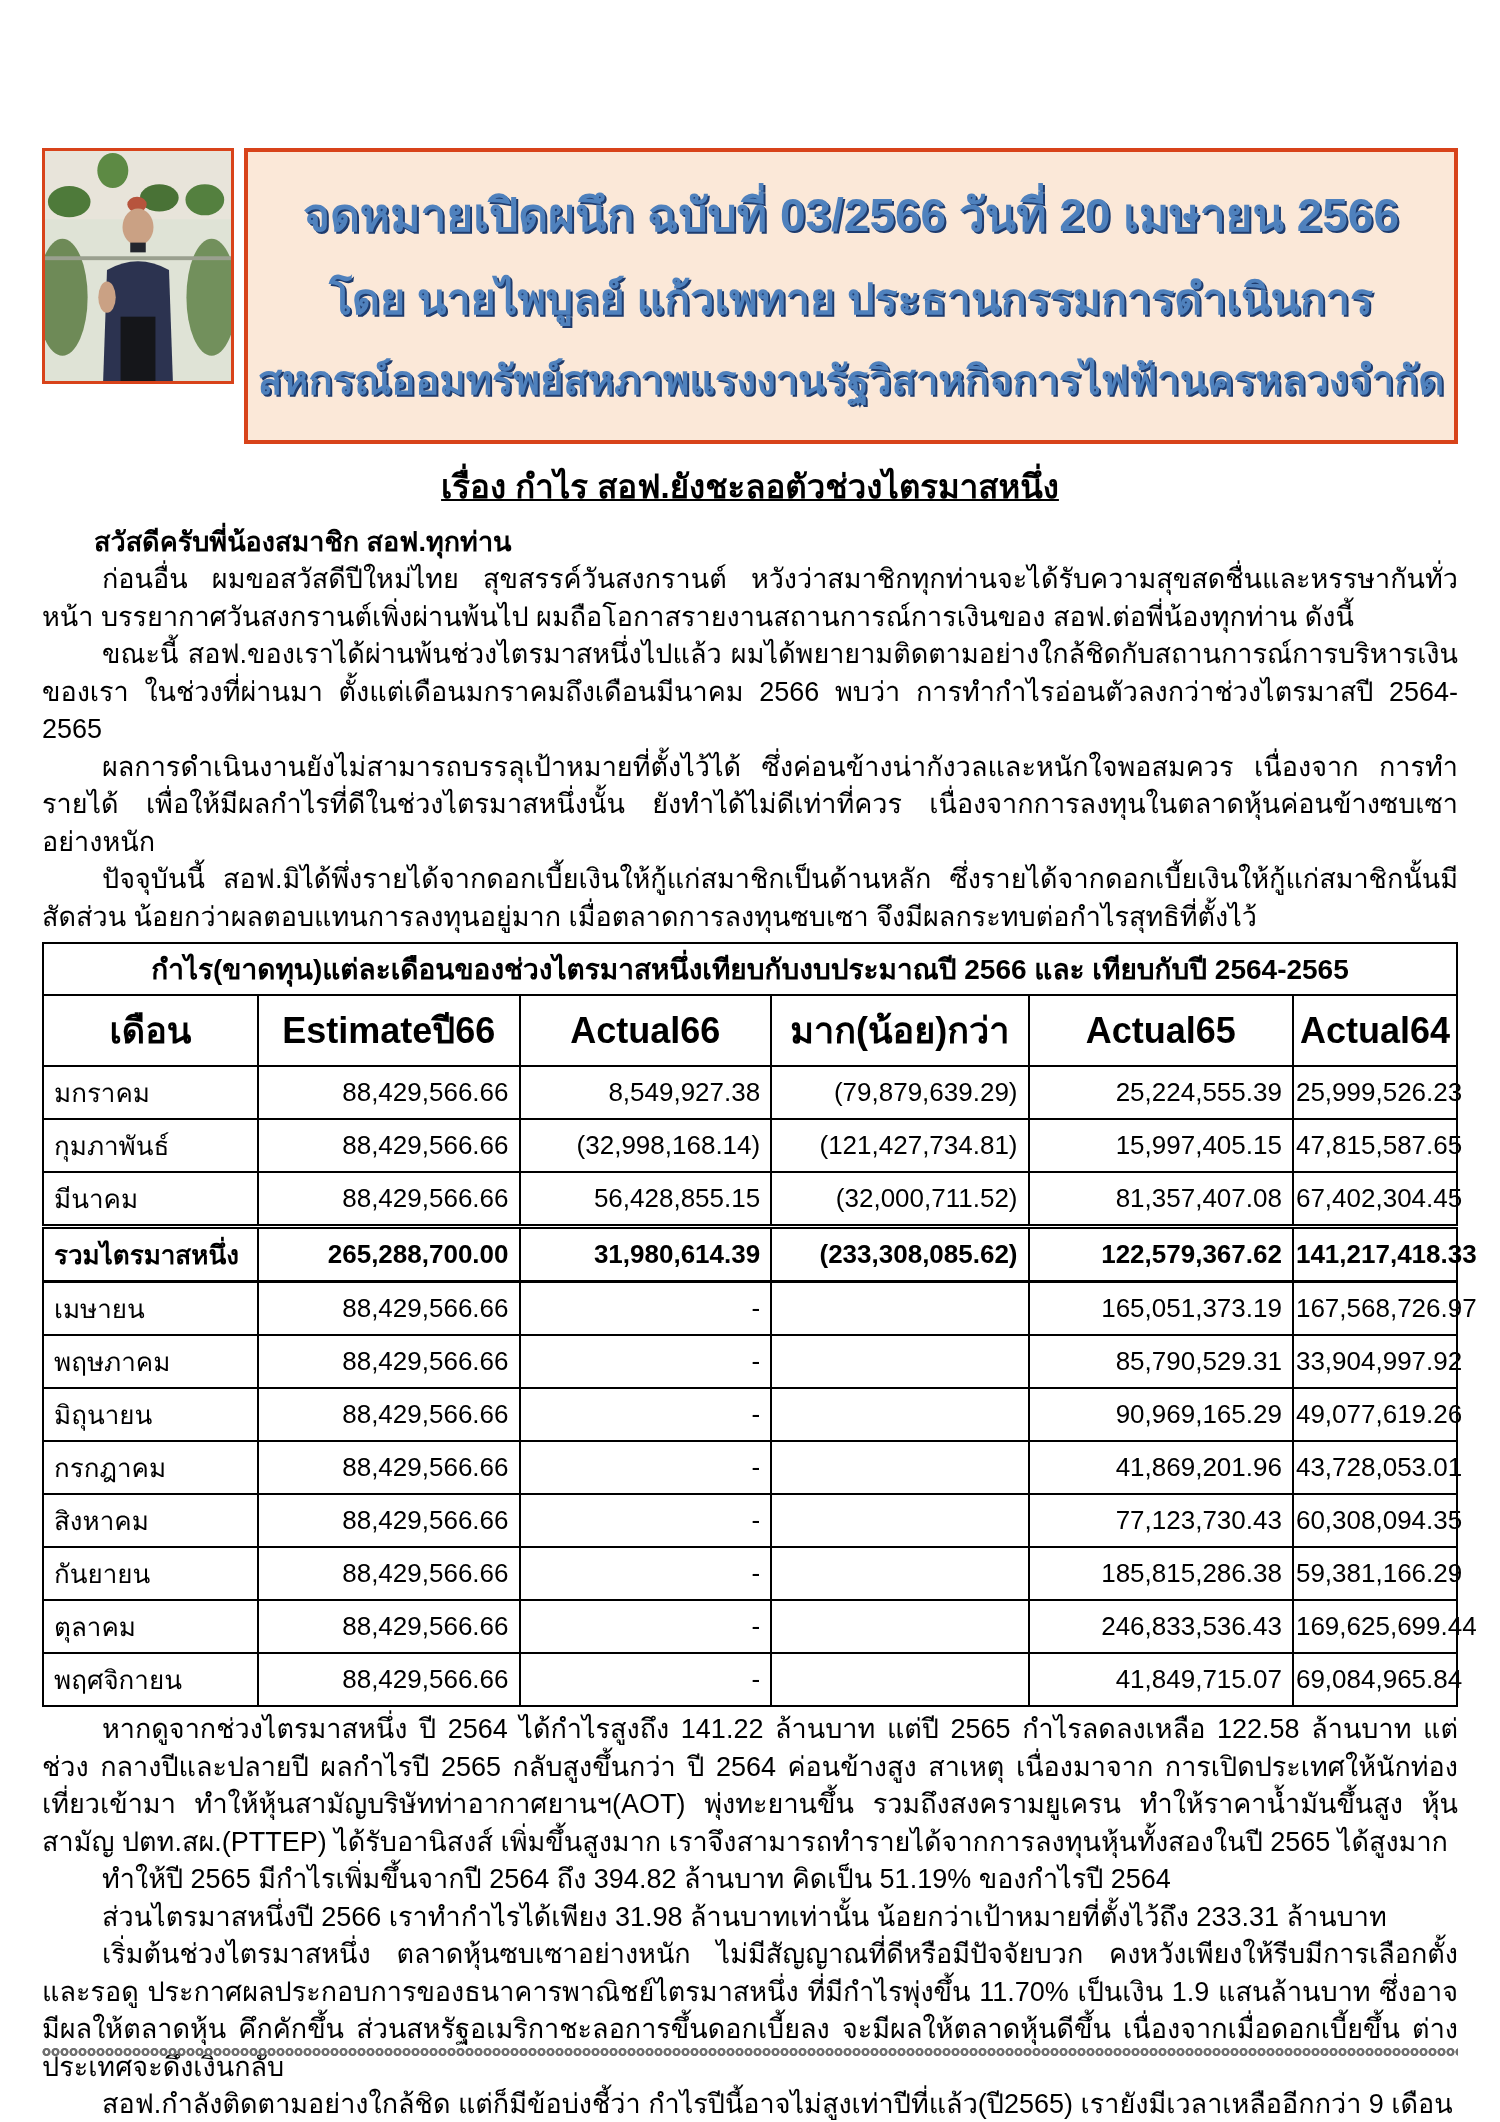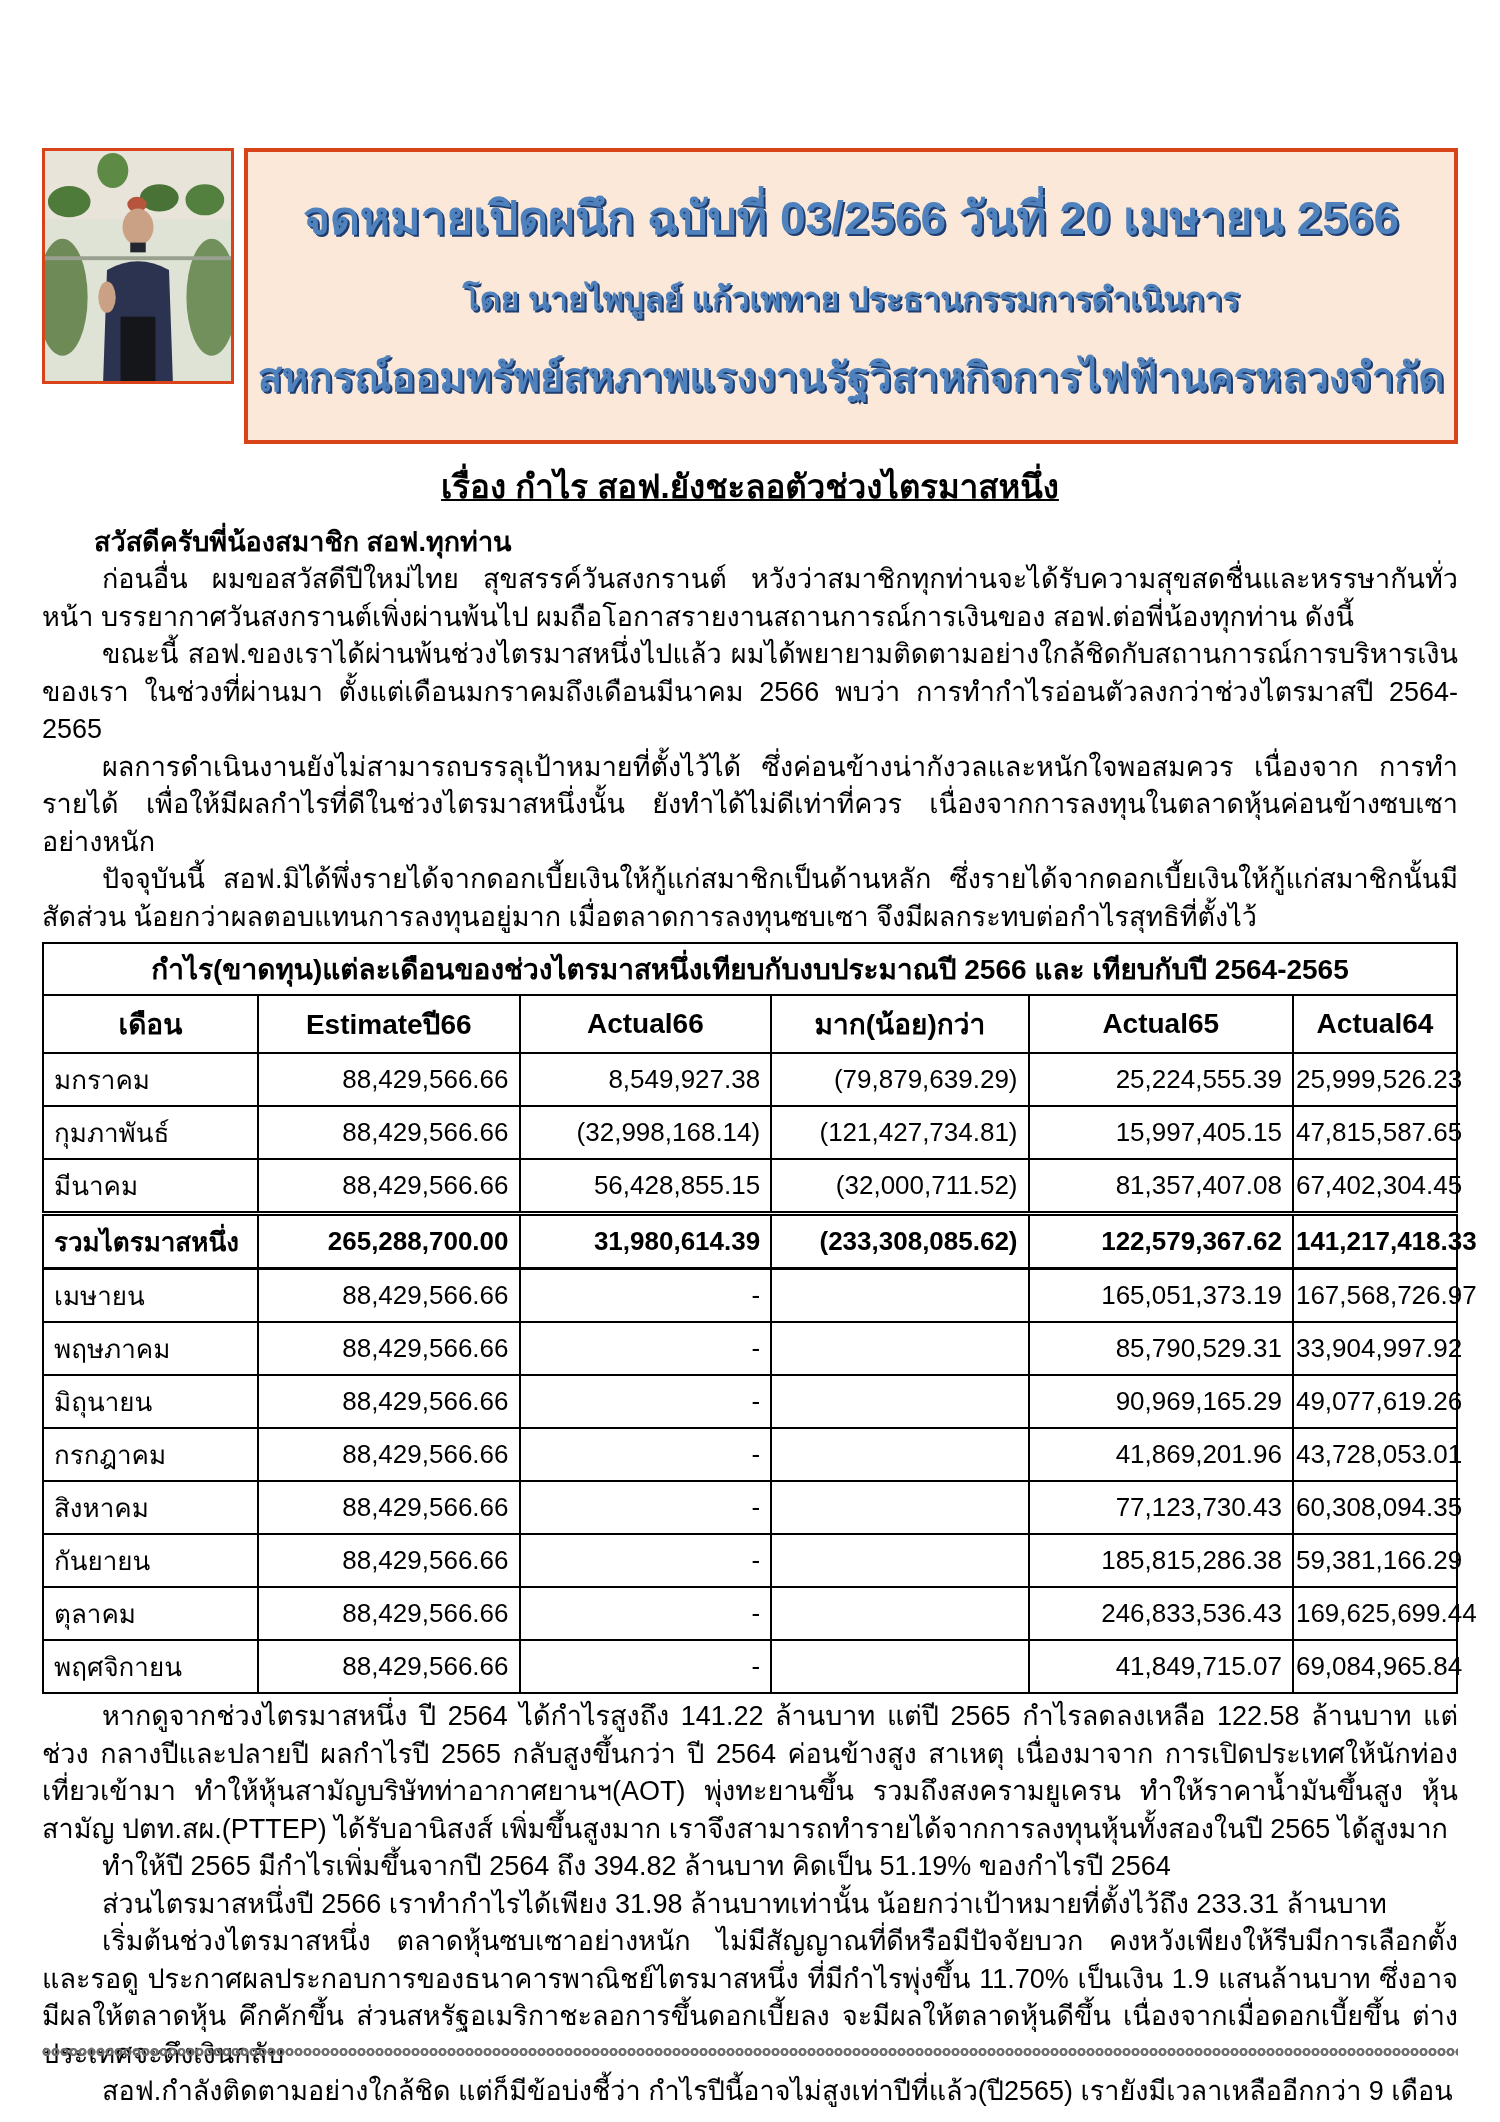--- a/index.html
+++ b/index.html
@@ -27,21 +27,21 @@
     border:4px solid #d8431a;
     display:flex; flex-direction:column; justify-content:space-evenly;
     text-align:center; overflow:hidden; padding:4px 8px;
   }
   .hline {
     font-weight:bold; color:#4f81bd;
     text-shadow:2px 2px 0 #1e3b6d;
     white-space:nowrap; line-height:1.15;
   }
   .hline1 { font-size:46px; }
-  .hline2 { font-size:32px; }
+  .hline2 { font-size:43px; }
   .hline3 { font-size:40px;text-align:center; }
 
   
   .subject {
     text-align:center; font-size:33px; font-weight:bold;
     text-decoration:underline; text-decoration-thickness:2px;
     margin:16px 0 10px 0;
   }
 
   
@@ -50,21 +50,21 @@
 
   
   table.profit {
     width:100%; border-collapse:collapse; margin:6px 0 4px 0;
     table-layout:fixed;
   }
   table.profit th, table.profit td { border:2px solid #000; }
   .tbl-title th {
     font-size:28px; font-weight:bold; text-align:center; padding:3px 2px;
   }
-  .tbl-head th { font-size:28px; font-weight:bold; text-align:center; padding:6px 2px; border-bottom:5px double #000; }
+  .tbl-head th { font-size:36px; font-weight:bold; text-align:center; padding:6px 2px; border-bottom:5px double #000; }
   td.c-month { font-size:26px; text-align:left; padding:5px 4px 5px 10px; }
   td.c-num  { font-size:26px; text-align:right; padding:5px 10px 5px 2px; }
   .col-m  { width:15.2%; }
   .col-1  { width:18.5%; }
   .col-2  { width:17.8%; }
   .col-3  { width:18.2%; }
   .col-4  { width:18.7%; }
   .col-5  { width:11.6%; }
   tr.row-total td { font-weight:bold; border-top:5px double #000; border-bottom:3px solid #000; }
   tr.row-total td span, tr.row-net td span { text-decoration-style:double; }

